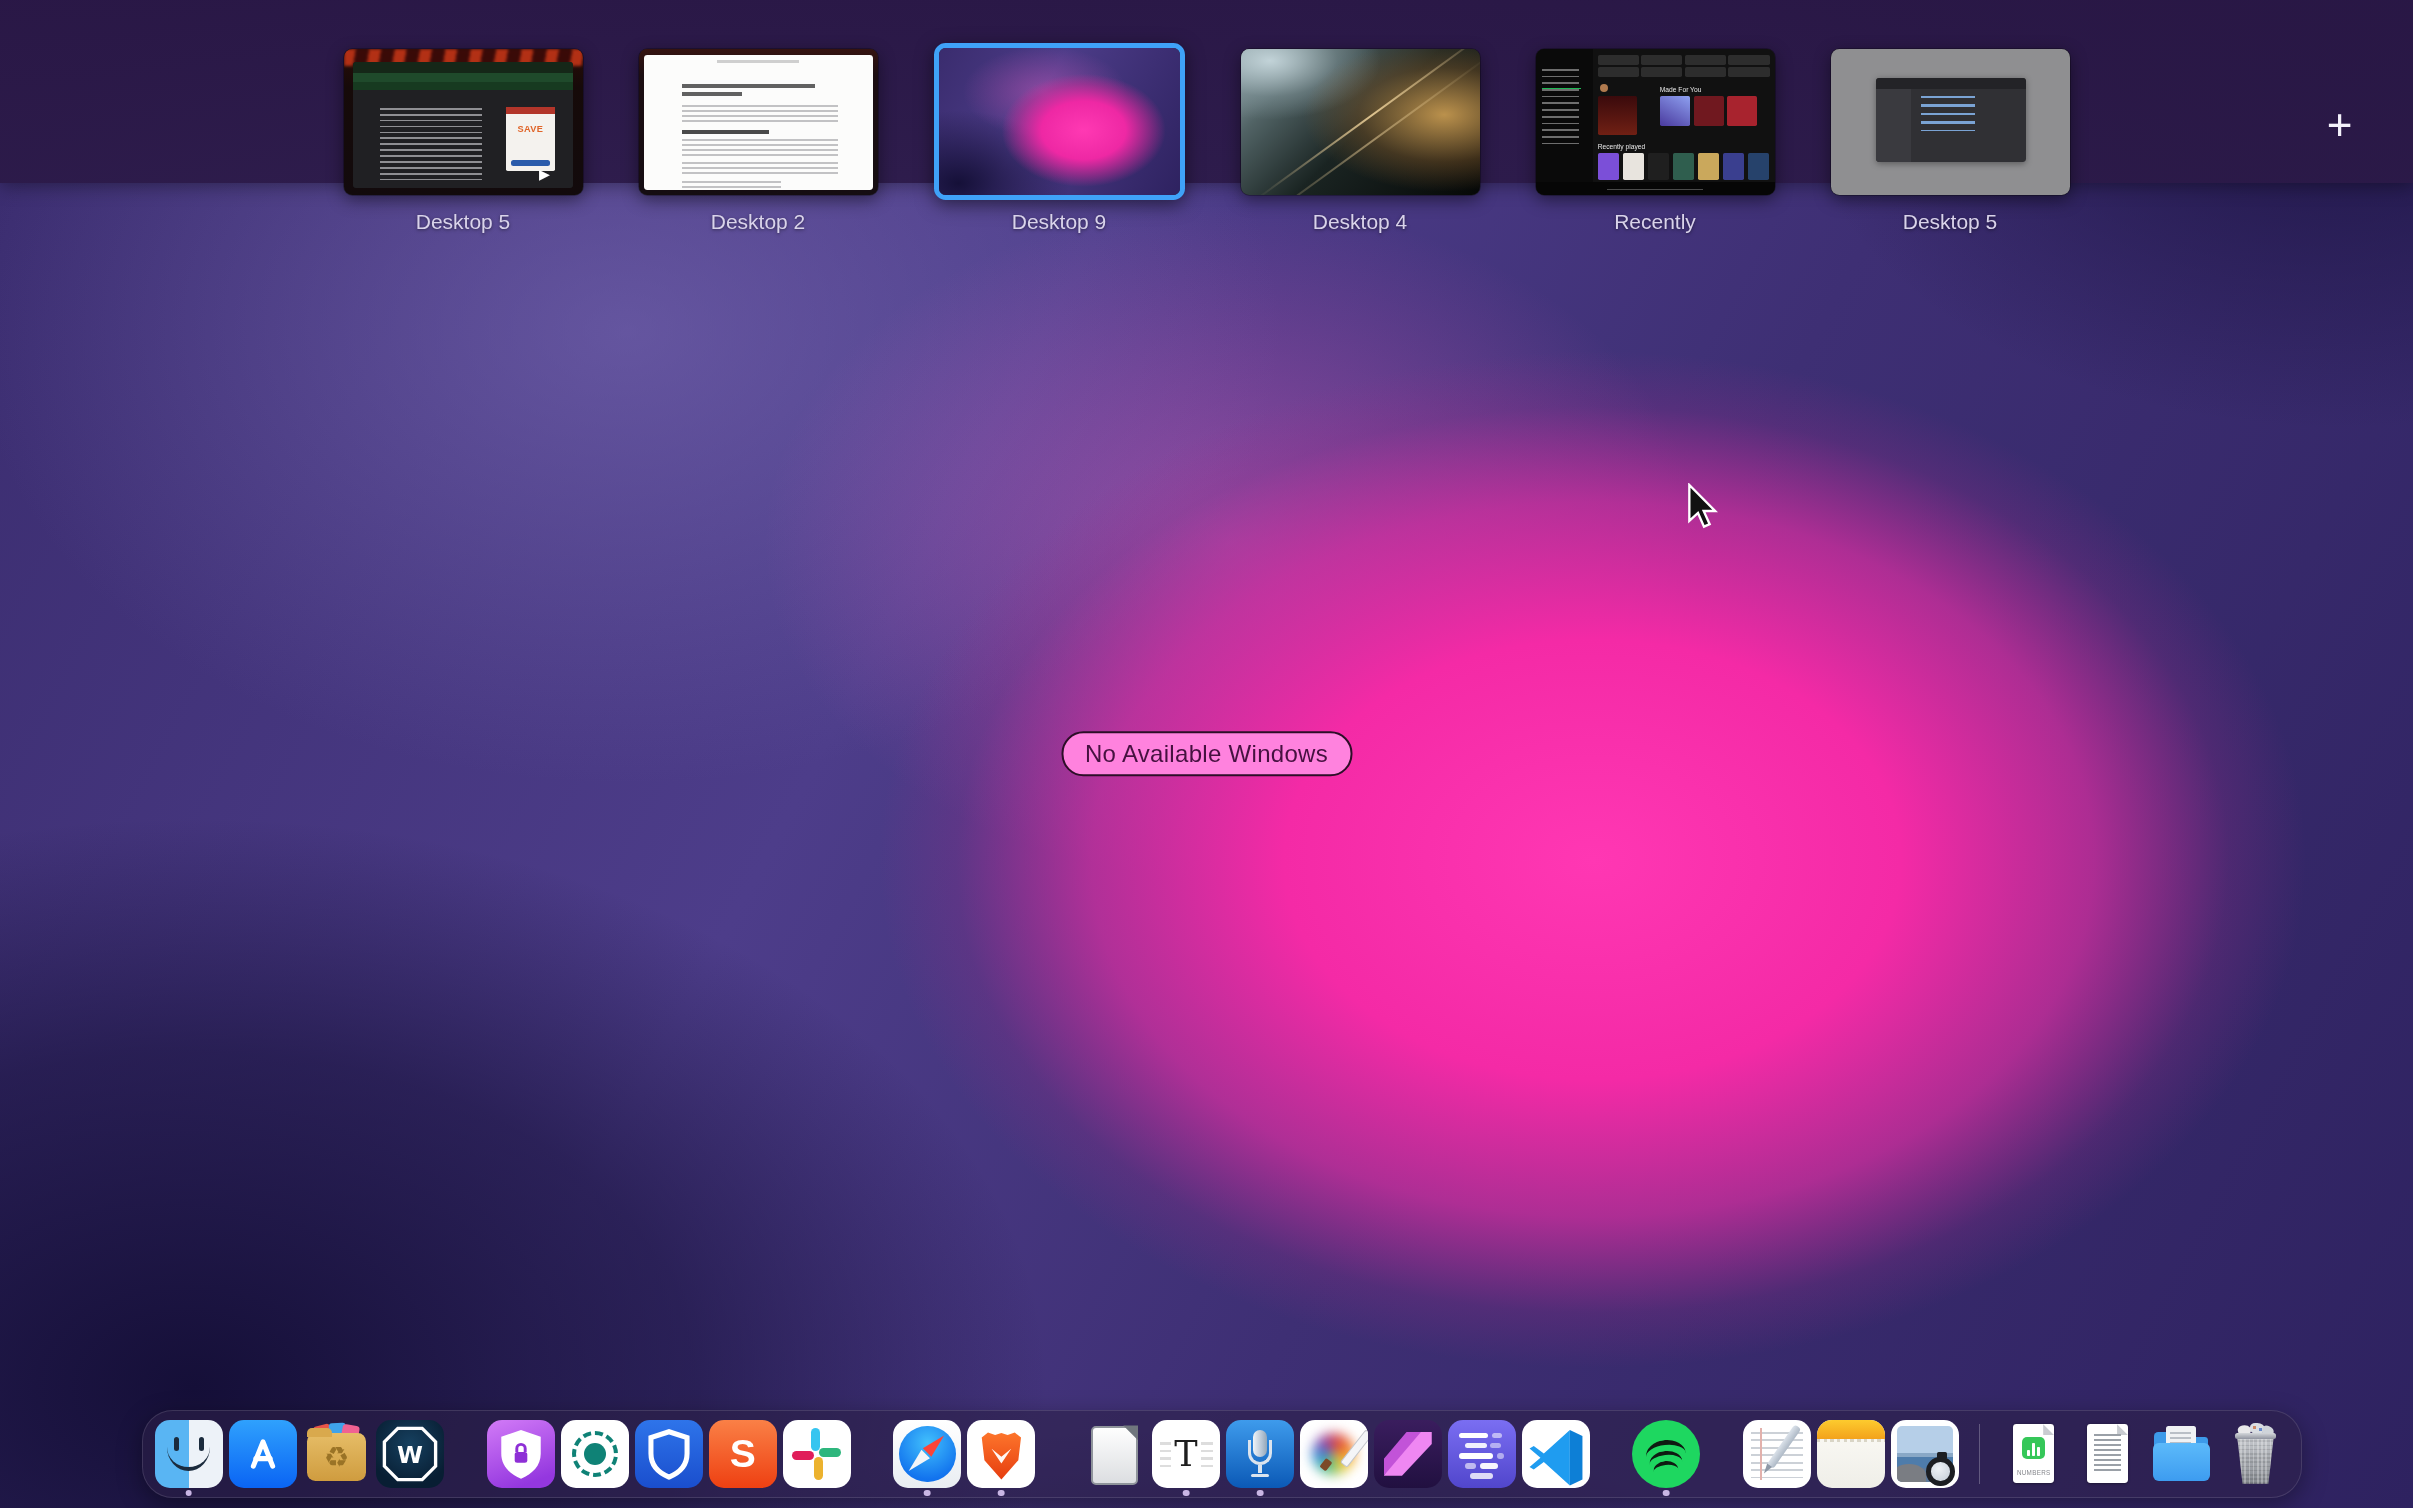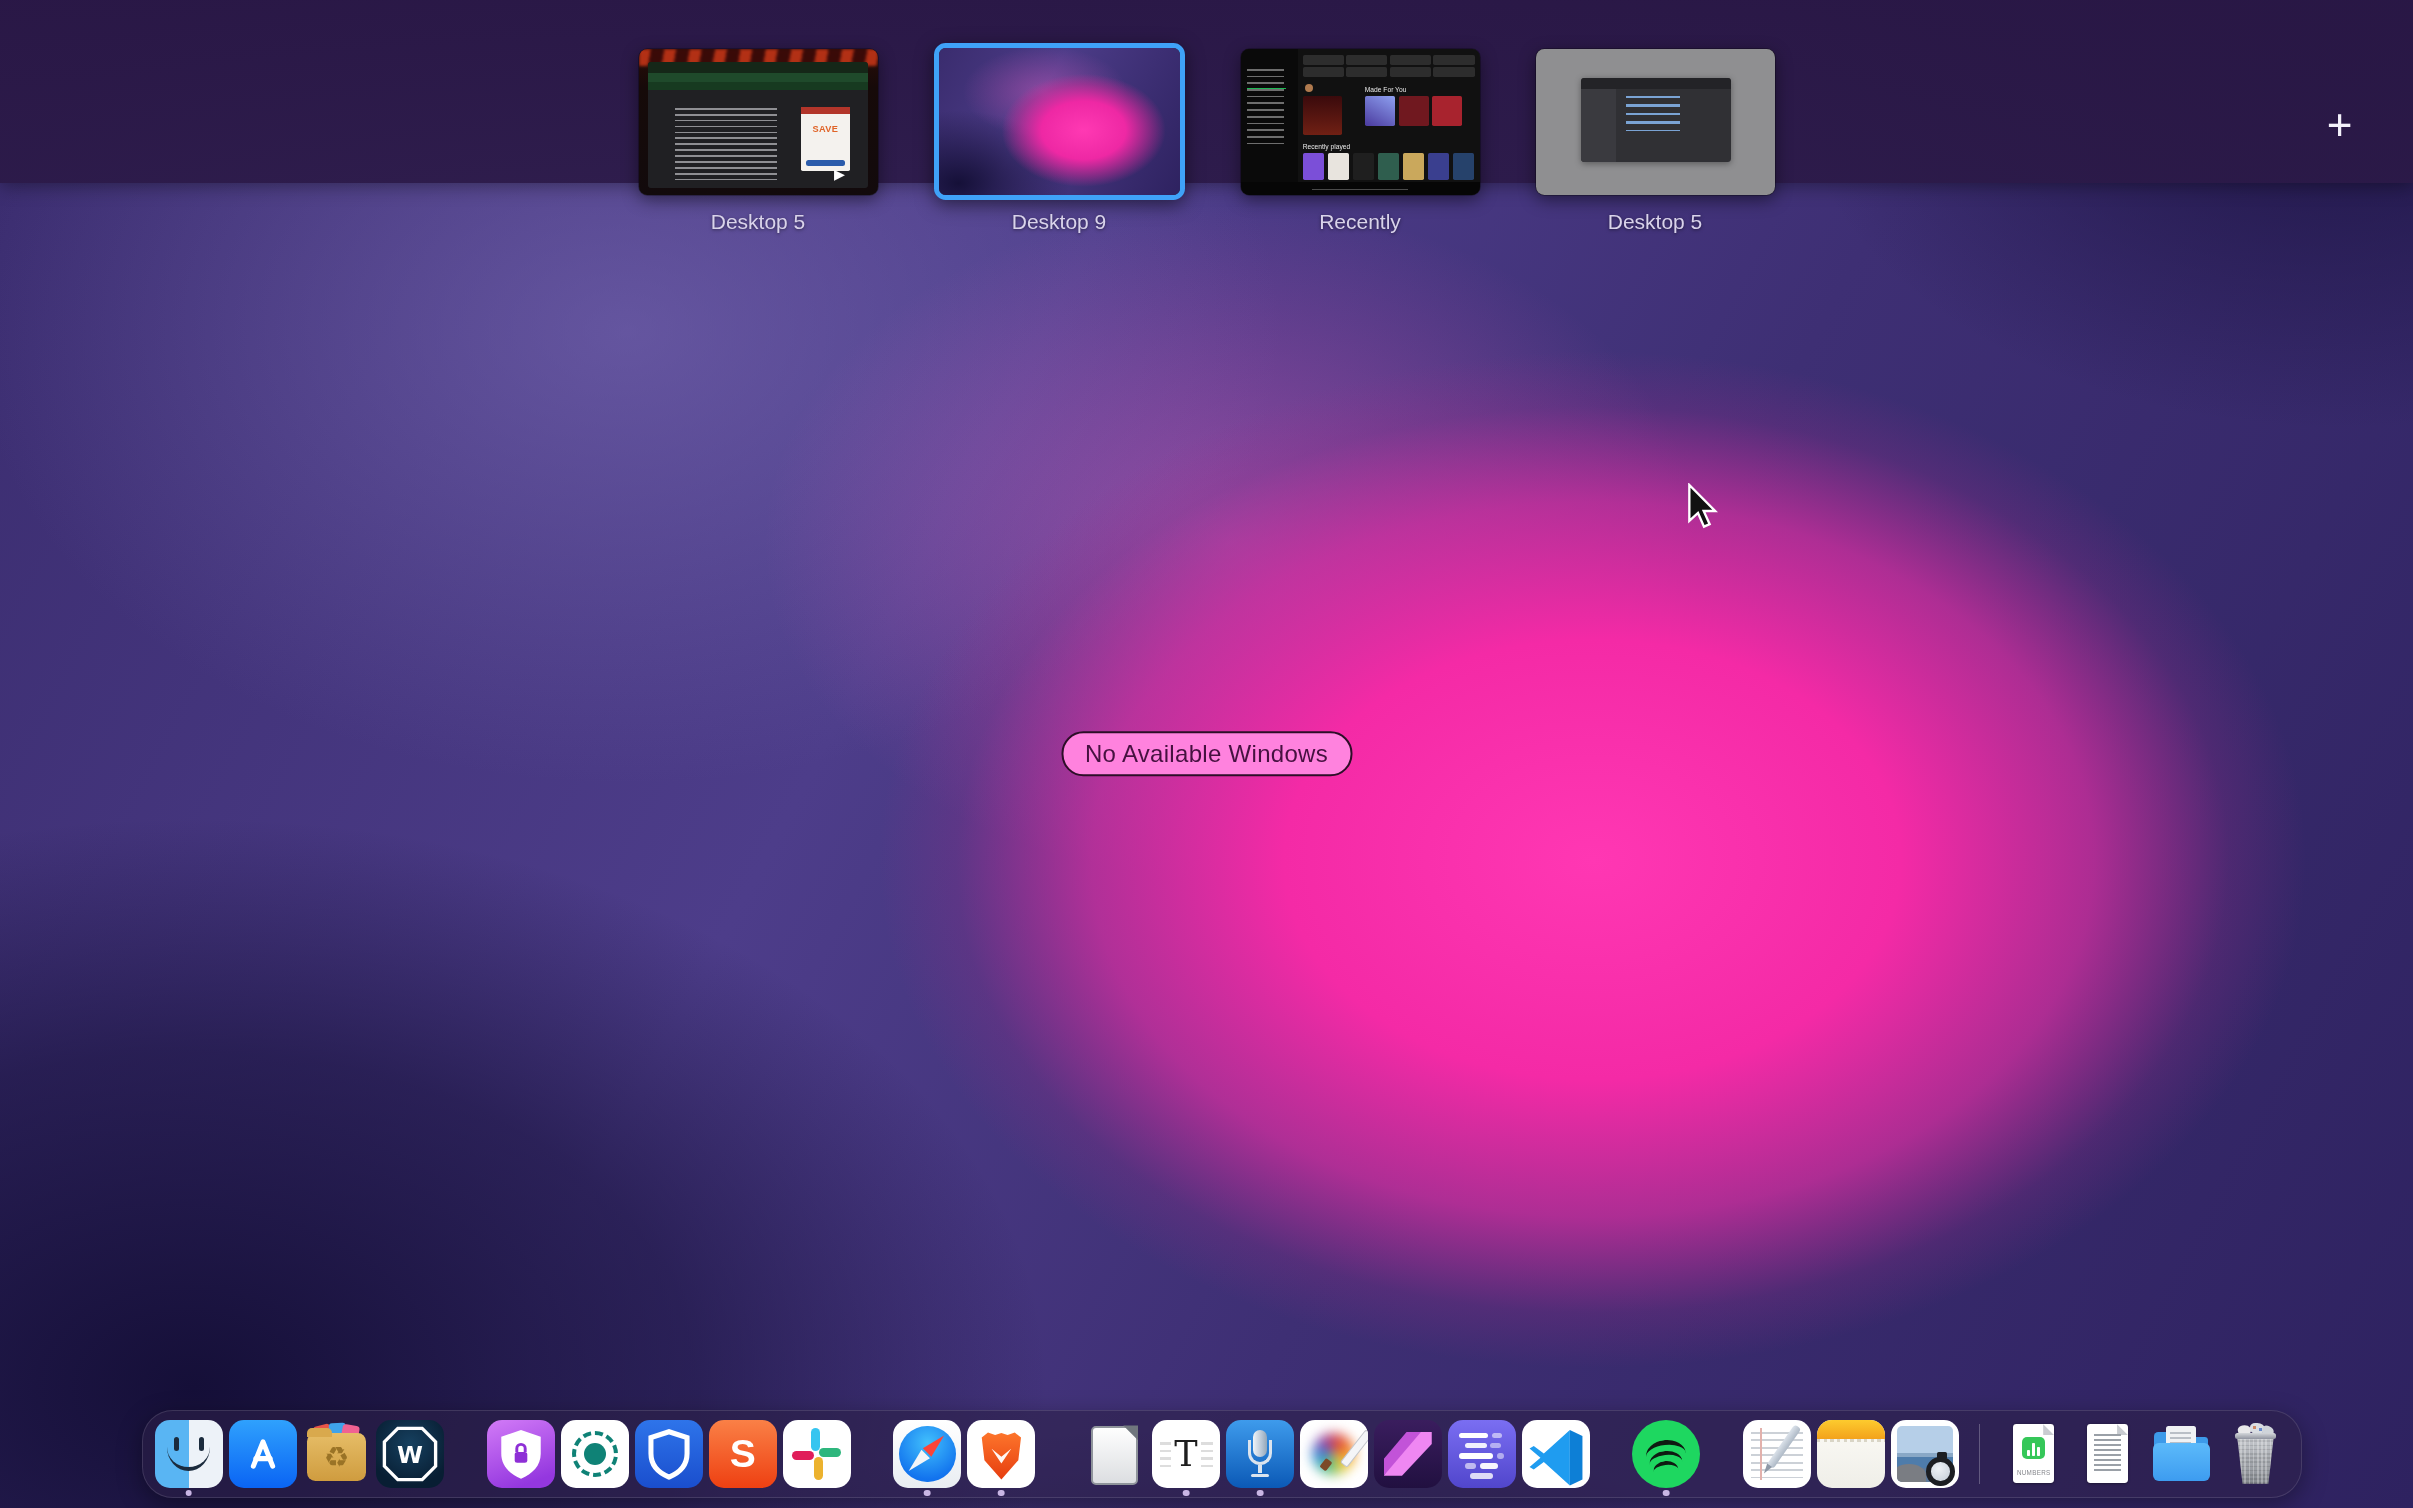--- a/index.html
+++ b/index.html
@@ -319,24 +319,48 @@
                 <div class="d1-ad-save">SAVE</div>
                 <div class="d1-ad-btn"></div>
               </div>
     <div class="d1-play">▶</div>
             </div>
           </div>
         </div>
         <div class="space-label">Desktop 5</div>
       </div>
       <div class="space">
+        <div class="thumb">
+          <div class="d2-bg"></div>
+    <div class="d2-win">
+            <div class="d2-url"></div>
+            <div class="d2-h"></div>
+            <div class="d2-h2"></div>
+    <div class="d2-p p1"></div>
+            <div class="d2-sh"></div>
+            <div class="d2-p p2"></div>
+            <div class="d2-p p3"></div>
+            <div class="d2-p p4"></div>
+          </div>
+        </div>
+        <div class="space-label">Desktop 2</div>
+      </div>
+      <div class="space">
         <div class="thumb selected">
           <div class="d3-bg"></div>
         </div>
         <div class="space-label">Desktop 9</div>
+      </div>
+      <div class="space">
+        <div class="thumb">
+          <div class="d4-bg"></div>
+          <div class="d4-l l1"></div>
+          <div class="d4-l l2"></div>
+        </div>
+        <div class="space-label">Desktop 4</div>
       </div>
       <div class="space">
         <div class="thumb">
           <div class="sp-bg"></div>
     <div class="sp-side">
             <div class="sp-side-lines"></div>
             <div class="sp-side-green"></div>
           </div>
     <div class="sp-chips">
             <i></i>

